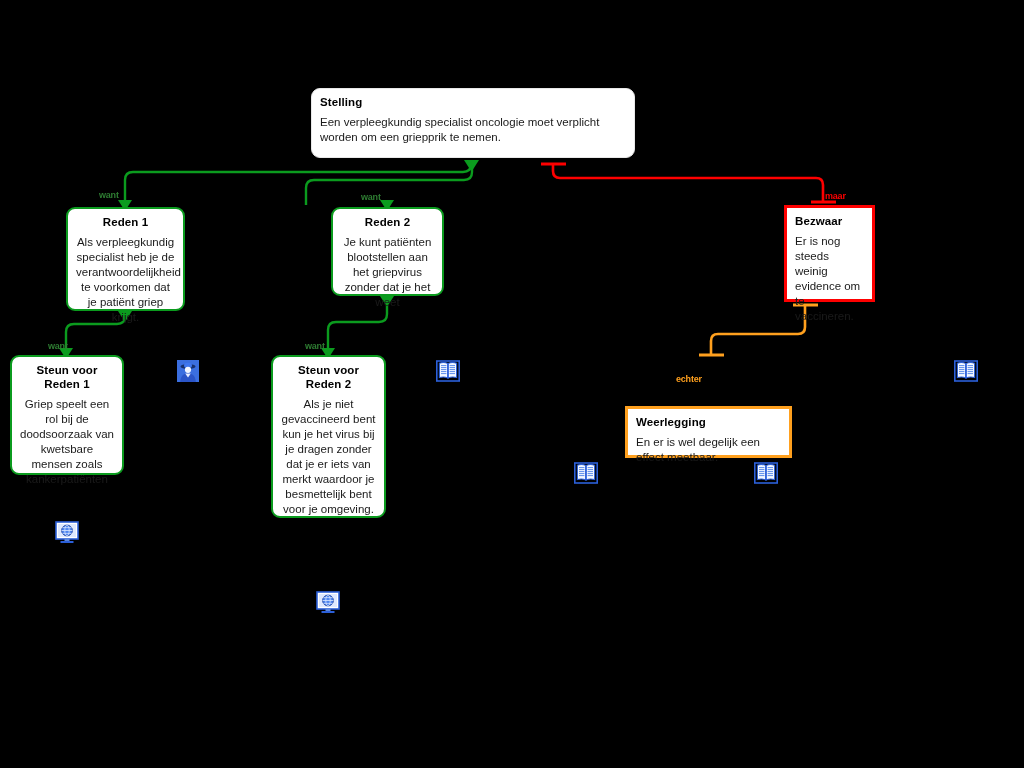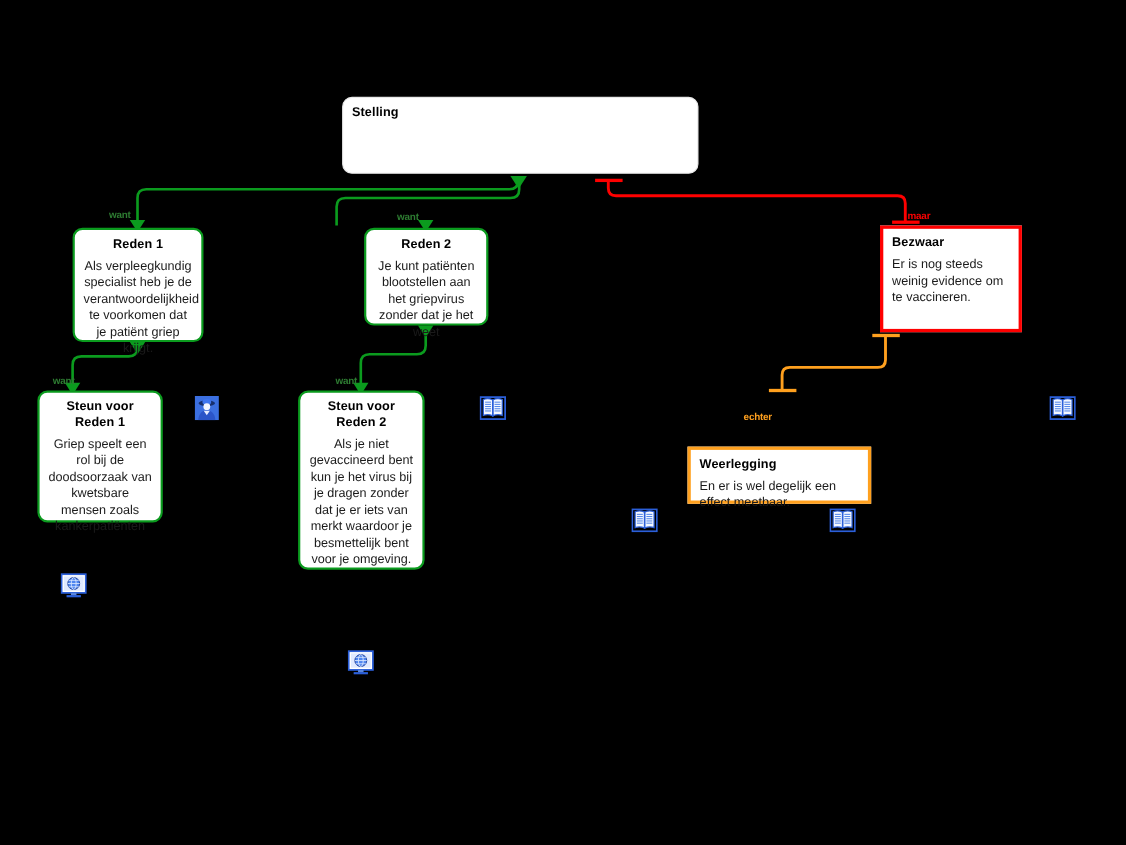--- a/index.html
+++ b/index.html
@@ -121,38 +121,39 @@
 
     <g>
       <path d="M 711 356 L 711 341 Q 711 334 718 334 L 798 334 Q 805 334 805 327 L 805 306" fill="none" stroke="#ffa01e" stroke-width="2.6"></path>
       <line x1="793" y1="305" x2="818" y2="305" stroke="#ffa01e" stroke-width="3"></line>
       <line x1="699" y1="355" x2="724" y2="355" stroke="#ffa01e" stroke-width="3"></line>
     </g>
   </svg>
 
   <div class="node claim" style="left:311px; top:88px; width:324px; height:70px;">
     <p class="title">Stelling</p>
+    <p class="body">Een verpleegkundig specialist oncologie  moet verplicht worden om een griepprik te nemen.</p>
   </div>
 
   <div class="node reason" style="left:66px; top:207px; width:119px; height:104px;">
     <p class="title">Reden 1</p>
     <p class="body">Als verpleegkundig specialist heb je de verantwoordelijkheid te voorkomen dat je patiënt griep krijgt.</p>
   </div>
 
   <div class="node reason" style="left:331px; top:207px; width:113px; height:89px;">
     <p class="title">Reden 2</p>
     <p class="body">Je kunt patiënten blootstellen aan het griepvirus zonder dat je het weet</p>
   </div>
 
-  <div class="node objection" style="left:800px; top:205px; width:129px; height:97px;">
+  <div class="node objection" style="left:784px; top:205px; width:91px; height:97px;">
     <p class="title">Bezwaar</p>
     <p class="body">Er is nog steeds weinig evidence om te vaccineren.</p>
   </div>
 
-  <div class="node reason" style="left:10px; top:355px; width:114px; height:120px;margin-left:24px;">
+  <div class="node reason" style="left:10px; top:355px; width:114px; height:120px;">
     <p class="title">Steun voor Reden 1</p>
     <p class="body">Griep speelt een rol bij de doodsoorzaak van kwetsbare mensen zoals kankerpatiënten</p>
   </div>
 
   <div class="node reason" style="left:271px; top:355px; width:115px; height:163px;">
     <p class="title">Steun voor Reden 2</p>
     <p class="body">Als je niet gevaccineerd bent kun je het virus bij je dragen zonder dat je er iets van merkt waardoor je besmettelijk bent voor je omgeving.</p>
   </div>
 
   <div class="node rebuttal" style="left:625px; top:358px; width:167px; height:52px;margin-top:48px;">

